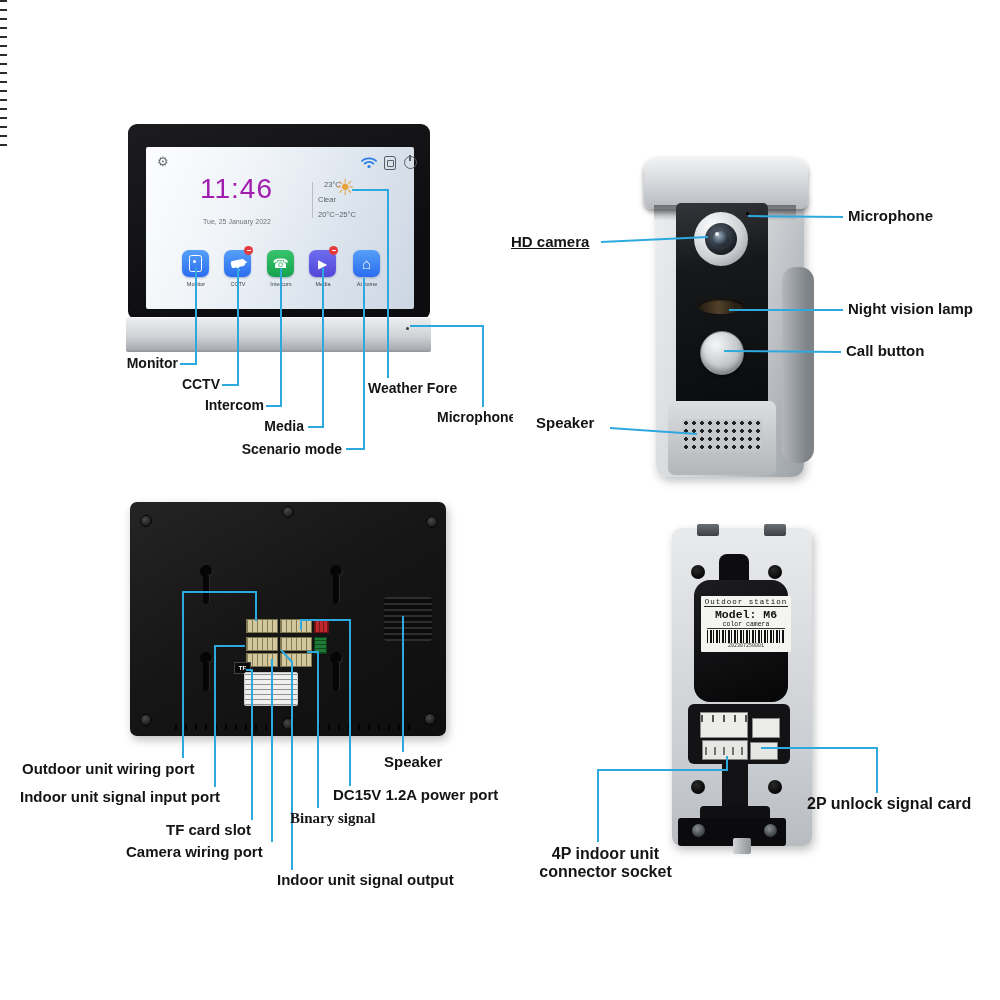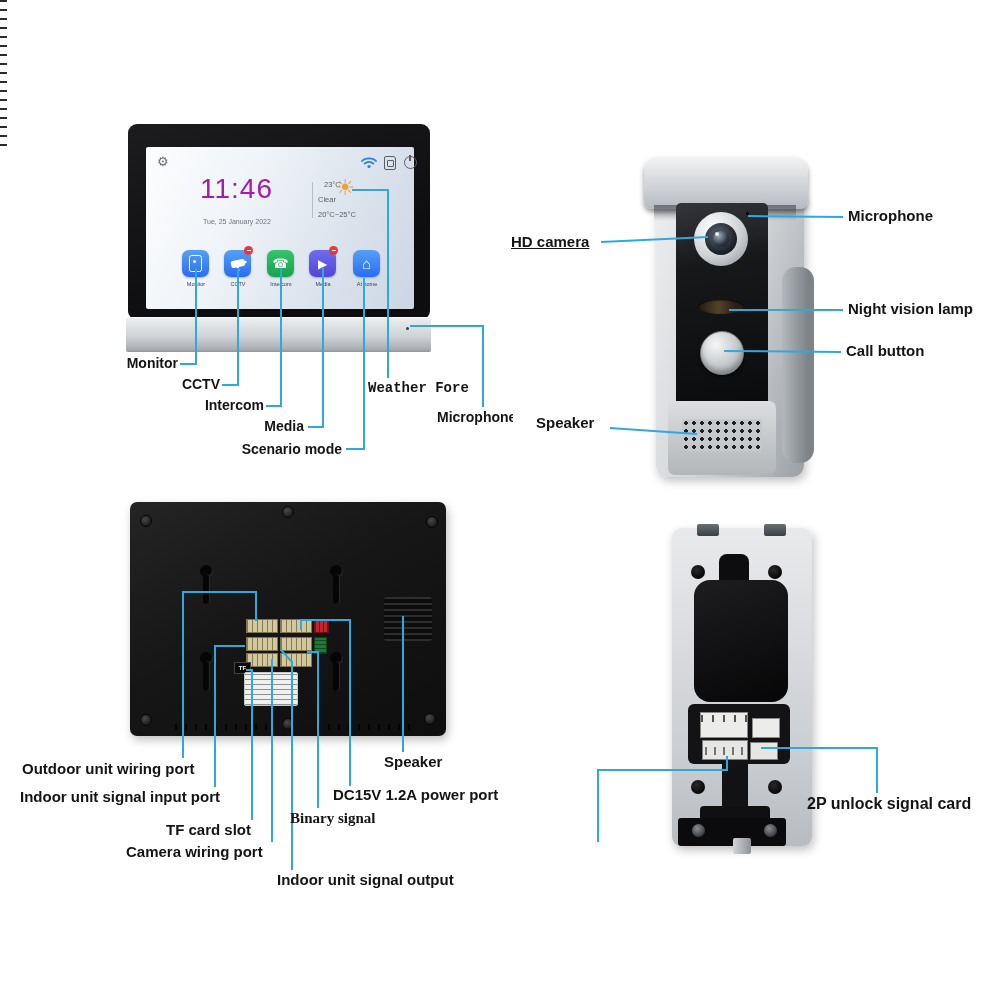--- a/index.html
+++ b/index.html
@@ -251,20 +251,27 @@
 
   <div class="abs orr-plate"></div>
   <div class="orr-clip" style="left:697px;"></div>
   <div class="orr-clip" style="left:764px;"></div>
   <div class="orr-hole" style="left:691px;top:565px;"></div>
   <div class="orr-hole" style="left:768px;top:565px;"></div>
   <div class="orr-hole" style="left:691px;top:780px;"></div>
   <div class="orr-hole" style="left:768px;top:780px;"></div>
   <div class="abs orr-tab"></div>
   <div class="abs orr-blk"></div>
+  <div class="abs plabel">
+    <div class="l1">Outdoor station</div>
+    <div class="l2">Model: M6</div>
+    <div class="l3">color camera</div>
+    <div class="bars"></div>
+    <div class="ser">202307250001</div>
+  </div>
   <div class="abs orr-recess"></div>
   <div class="abs hdr4"></div>
   <div class="abs hdr2"></div>
   <div class="abs sck4"></div>
   <div class="abs sck2"></div>
   <div class="abs orr-neck"></div>
   <div class="abs orr-flare"></div>
   <div class="abs orr-foot"></div>
   <div class="orr-screw" style="left:692px;top:824px;"></div>
   <div class="orr-screw" style="left:764px;top:824px;"></div>
@@ -295,33 +302,37 @@
       <polyline points="727,756 727,770 598,770 598,842"></polyline>
       <polyline points="761,748 877,748 877,793"></polyline>
     </g>
   </svg>
 
   <div class="lbl sm right" style="left:108px;top:356px;width:70px;">Monitor</div>
   <div class="lbl sm right" style="left:158px;top:377px;width:62px;">CCTV</div>
   <div class="lbl sm right" style="left:182px;top:398px;width:82px;">Intercom</div>
   <div class="lbl sm right" style="left:240px;top:419px;width:64px;">Media</div>
   <div class="lbl sm right" style="left:216px;top:442px;width:126px;">Scenario mode</div>
-  <div class="lbl sm" style="left:368px;top:381px;font-family:Liberation Mono, monospace;">Weather Fore</div>
+  <div class="lbl sm" style="left:368px;top:381px;">Weather Fore</div>
   <div class="lbl sm clip-mic" style="left:437px;top:410px;">Microphone</div>
 
   <div class="lbl" style="left:511px;top:234px;text-decoration:underline;">HD camera</div>
   <div class="lbl" style="left:848px;top:208px;">Microphone</div>
   <div class="lbl" style="left:848px;top:301px;">Night vision lamp</div>
   <div class="lbl" style="left:846px;top:343px;">Call button</div>
   <div class="lbl" style="left:536px;top:415px;">Speaker</div>
 
   <div class="lbl" style="left:22px;top:761px;">Outdoor unit wiring port</div>
   <div class="lbl" style="left:20px;top:789px;">Indoor unit signal input port</div>
   <div class="lbl" style="left:166px;top:822px;">TF card slot</div>
   <div class="lbl" style="left:126px;top:844px;">Camera wiring port</div>
   <div class="lbl" style="left:277px;top:872px;">Indoor unit signal output</div>
   <div class="lbl" style="left:290px;top:810px;font-family:Liberation Serif, serif;">Binary signal</div>
   <div class="lbl" style="left:333px;top:787px;">DC15V 1.2A power port</div>
   <div class="lbl" style="left:384px;top:754px;">Speaker</div>
 
+  <div class="lbl p4lbl">
+    <div>4P indoor unit</div>
+    <div>connector socket</div>
+  </div>
   <div class="lbl p2lbl">2P unlock signal card</div>
 
 </div>
 
 </body></html>

